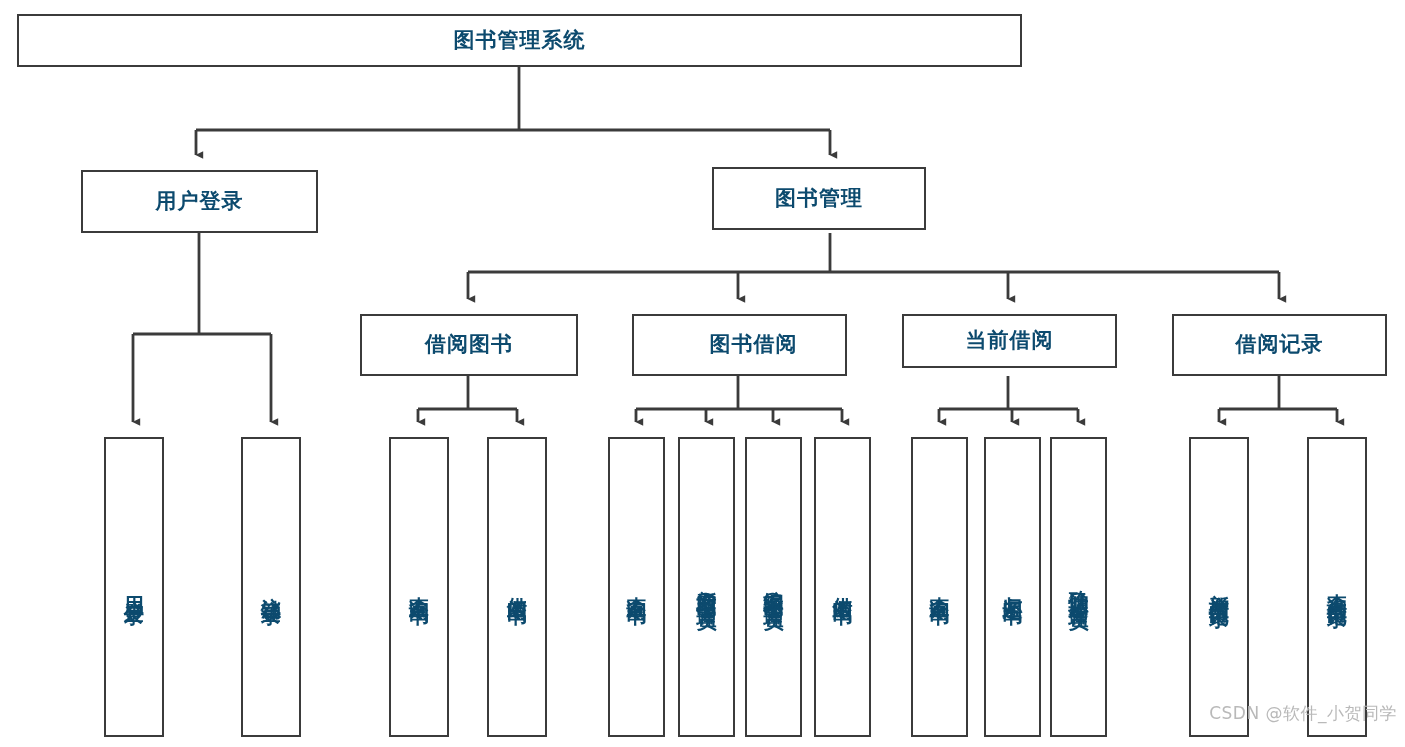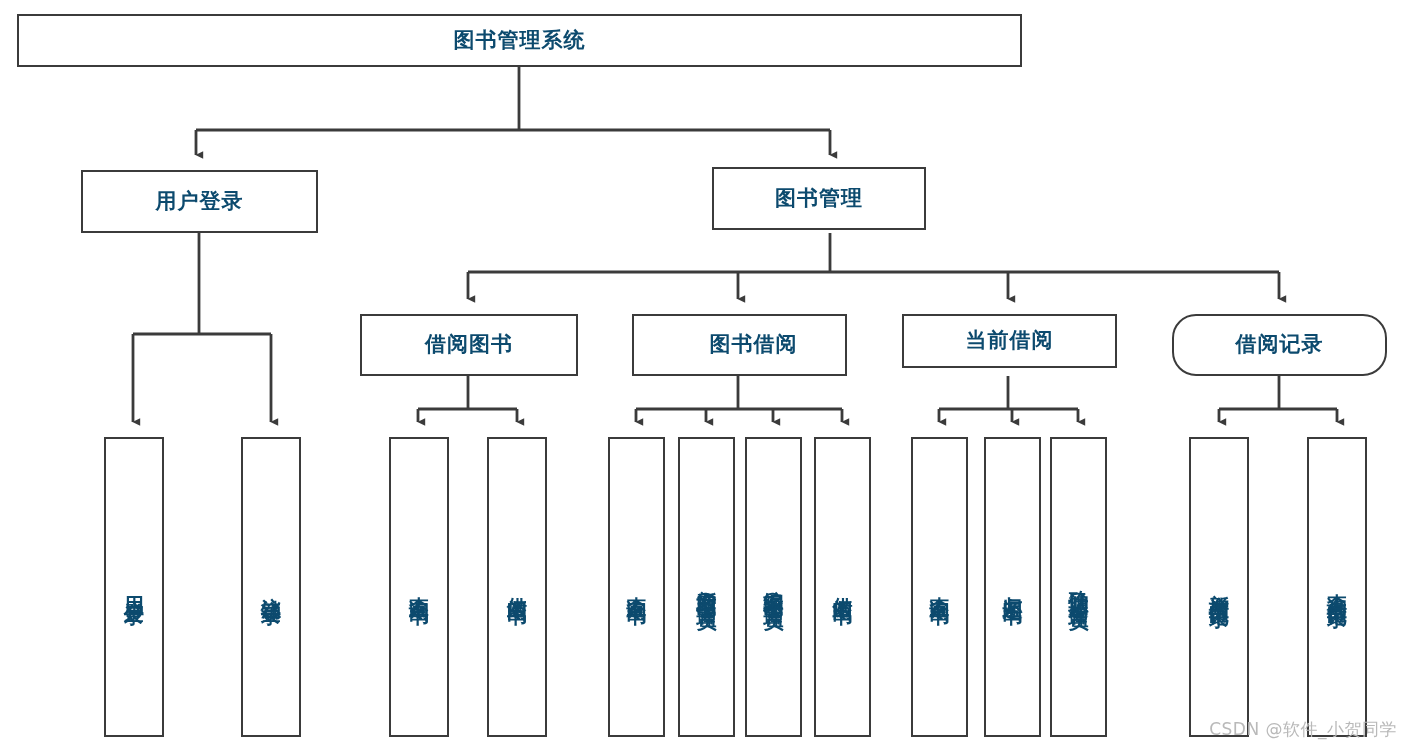--- a/index.html
+++ b/index.html
@@ -54,21 +54,21 @@
     white-space: nowrap;
   }
   .node.vert .vlabel {
     writing-mode: vertical-rl;
     text-orientation: upright;
     display: block;
   }
   .watermark {
     position: absolute;
     right: 8px;
-    bottom: 6px;
+    bottom: 22px;
     font-size: 17px;
     color: #b9b9b9;
     letter-spacing: 0.5px;
     z-index: 5;
     white-space: nowrap;
   }
 </style>
 </head>
 <body>
 
@@ -137,21 +137,21 @@
 
   <div class="node horiz" style="left:360px; top:314px; width:218px; height:62px;">
     <span>借阅图书</span>
   </div>
   <div class="node horiz" style="left:632px; top:314px; width:215px; height:62px;padding-left:28px;">
     <span>图书借阅</span>
   </div>
   <div class="node horiz" style="left:902px; top:314px; width:215px; height:54px;">
     <span>当前借阅</span>
   </div>
-  <div class="node horiz" style="left:1172px; top:314px; width:215px; height:62px;border-radius:24px;">
+  <div class="node horiz" style="left:1172px; top:314px; width:215px; height:62px;">
     <span>借阅记录</span>
   </div>
 
   <div class="node vert" style="left:104px; top:437px; width:60px; height:300px;">
     <span class="vlabel">用户登录</span>
   </div>
   <div class="node vert" style="left:241px; top:437px; width:60px; height:300px;">
     <span class="vlabel">注销登录</span>
   </div>
 

